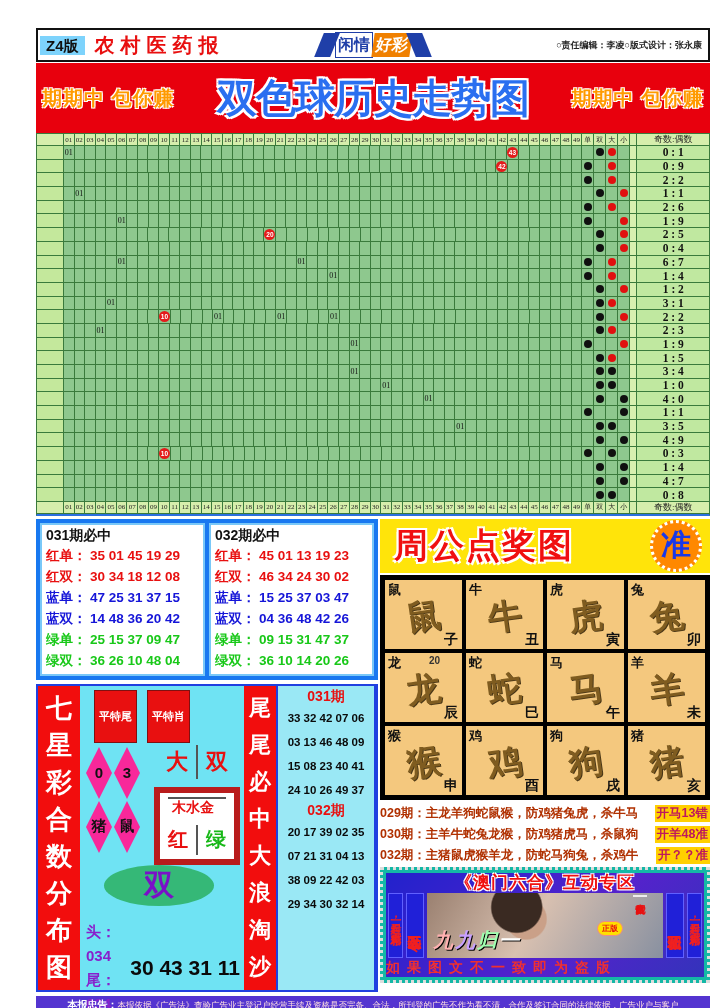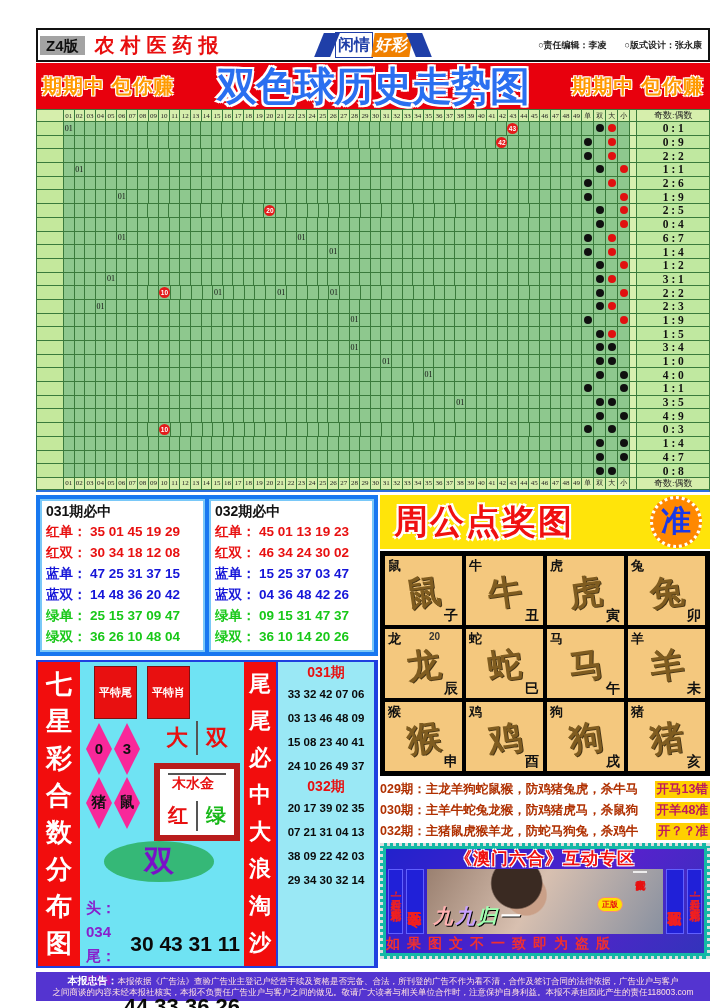--- a/index.html
+++ b/index.html
@@ -2,31 +2,31 @@
 <html><head>
 <meta charset="utf-8">
 <style>
   html,body{margin:0;padding:0;background:#e8e8e8;}
   .page{position:relative;width:714px;height:1008px;background:#ffffff;margin:0 auto;
         font-family:"Liberation Sans",sans-serif;overflow:hidden;}
   .content{position:absolute;left:36px;top:28px;width:674px;}
 
   
   .masthead{height:30px;border:2px solid #111;display:flex;align-items:center;background:#fff;position:relative;}
-  .edition{background:#a3a3a3;color:#111;font-weight:bold;font-size:15px;padding:2px 6px;margin-left:2px;line-height:1;}
+  .edition{background:#7dd3fc;color:#111;font-weight:bold;font-size:15px;padding:2px 6px;margin-left:2px;line-height:1;}
   .paper-name{color:#e80f0f;font-weight:bold;font-size:20px;letter-spacing:6px;margin-left:10px;font-family:"Liberation Serif",serif;}
   .center-banner{position:absolute;left:50%;transform:translateX(-50%);display:flex;align-items:center;height:26px;}
   .wing{width:16px;height:24px;background:#1f3fa8;transform:skewX(-22deg);}
   .wing.r{transform:skewX(22deg);}
   .banner-xianqing{color:#1f3fa8;font-weight:bold;font-size:16px;background:#fff;padding:0 2px;border:1px solid #1f3fa8;line-height:24px;}
   .banner-haocai{color:#fff;font-weight:bold;font-size:16px;background:#f08000;padding:0 3px;line-height:24px;transform:skewX(-8deg);}
-  .credits{margin-left:auto;margin-right:6px;font-size:9px;color:#222;display:flex;gap:18px;font-weight:bold;}
+  .credits{margin-left:auto;margin-right:6px;font-size:9px;color:#222;display:flex;gap:0;font-weight:bold;}
 
   
-  .title-banner{height:46px;background:#e8000d;display:flex;align-items:center;justify-content:space-between;padding:0 6px;margin-top:1px;}
+  .title-banner{height:46px;background:#e8000d;display:flex;align-items:center;justify-content:space-between;padding:12px 6px;margin-top:1px;}
   .slogan{color:#ff9a00;font-weight:bold;font-size:20px;letter-spacing:1px;
           text-shadow:-1px -1px 0 #fff,1px -1px 0 #fff,-1px 1px 0 #fff,1px 1px 0 #fff;}
   .main-title{color:#2a6ff0;font-weight:bold;font-size:40px;letter-spacing:-1px;line-height:1;
           text-shadow:-2px -2px 0 #fff,2px -2px 0 #fff,-2px 2px 0 #fff,2px 2px 0 #fff,0 2px 0 #fff,0 -2px 0 #fff;}
 
   
   .grid-wrap{border:1px solid #3a7a3c;border-bottom:2px solid #2b6fe0;background:#8ec88e;}
   .g-row{display:flex;height:13.7px;}
   .g-row.g-head{height:12px;}
   .g-spacer{width:26px;background:#c4e89c;border-right:1px solid #3a7a3c;border-bottom:1px solid #3a7a3c;}

